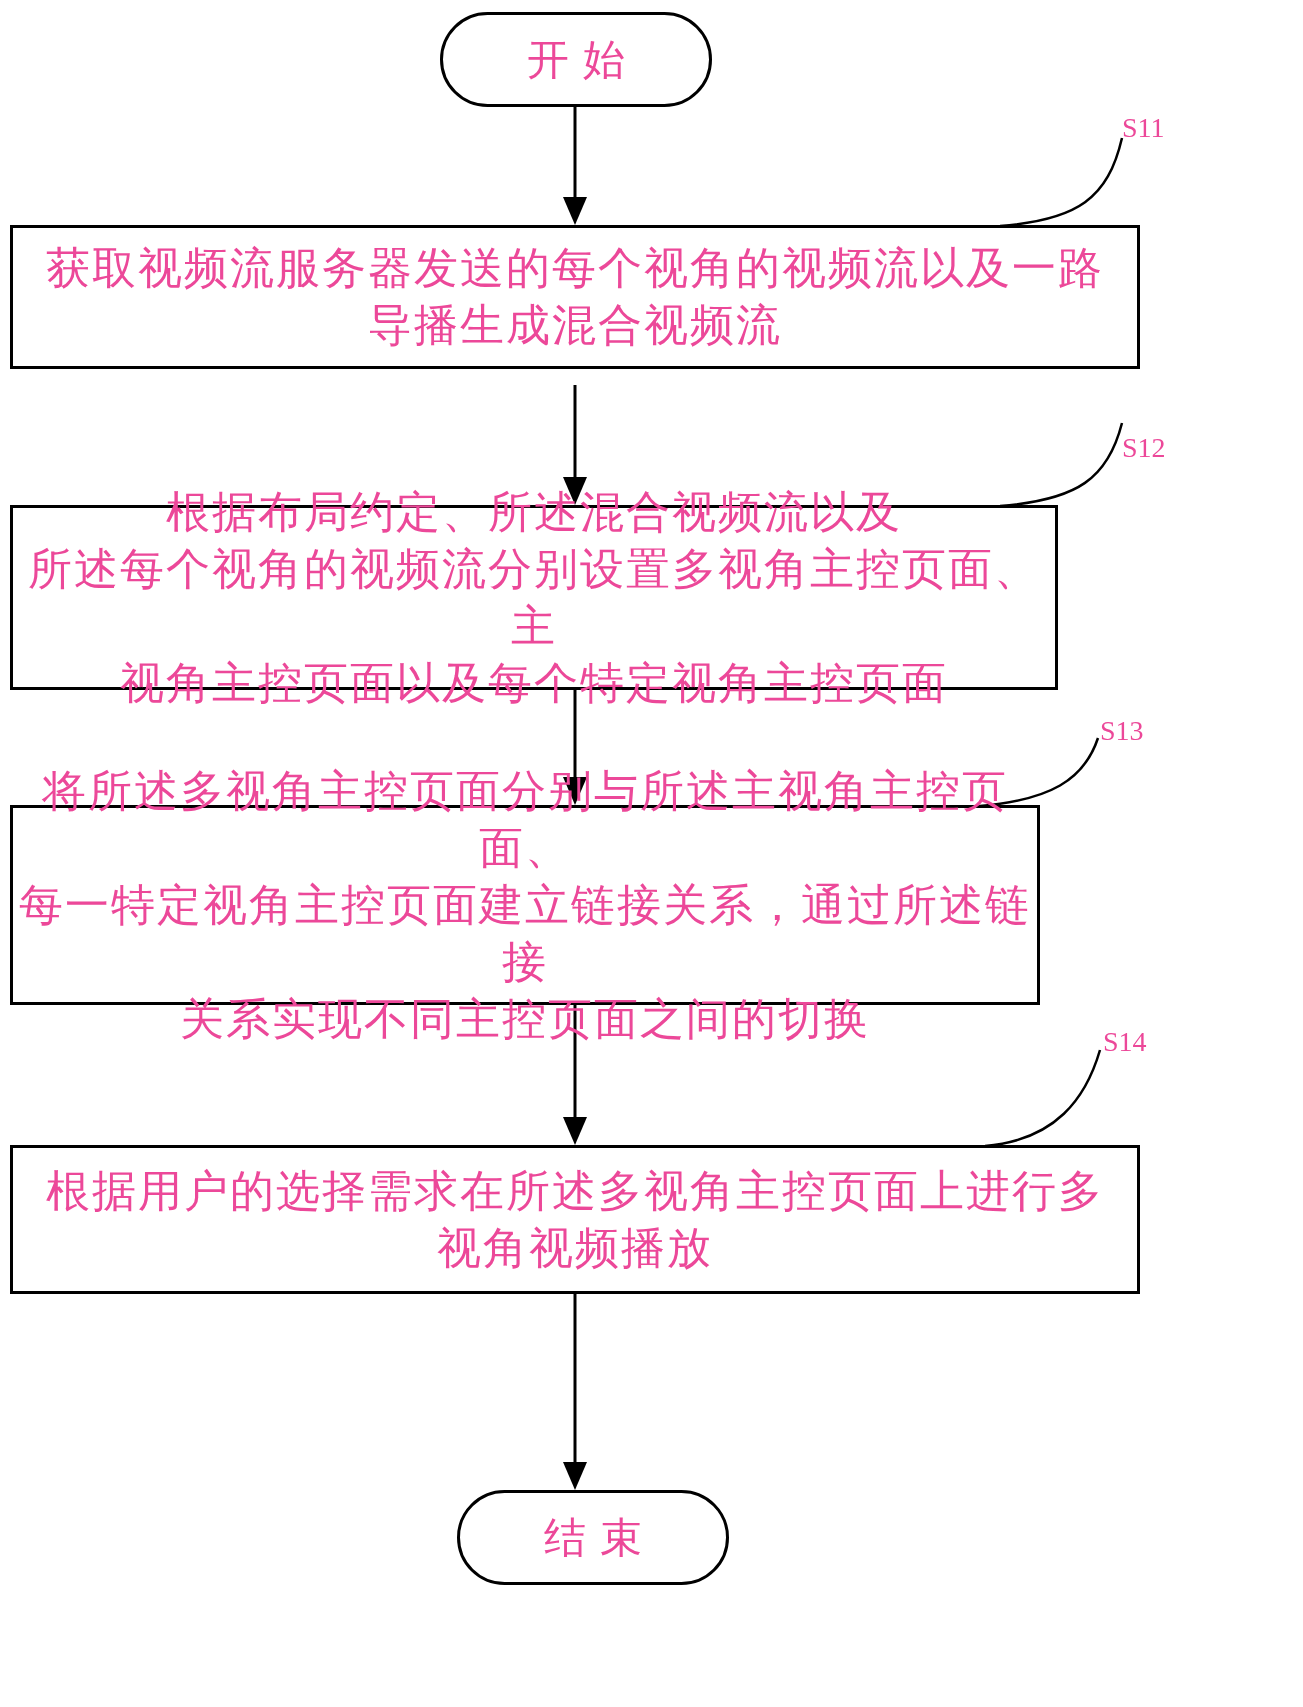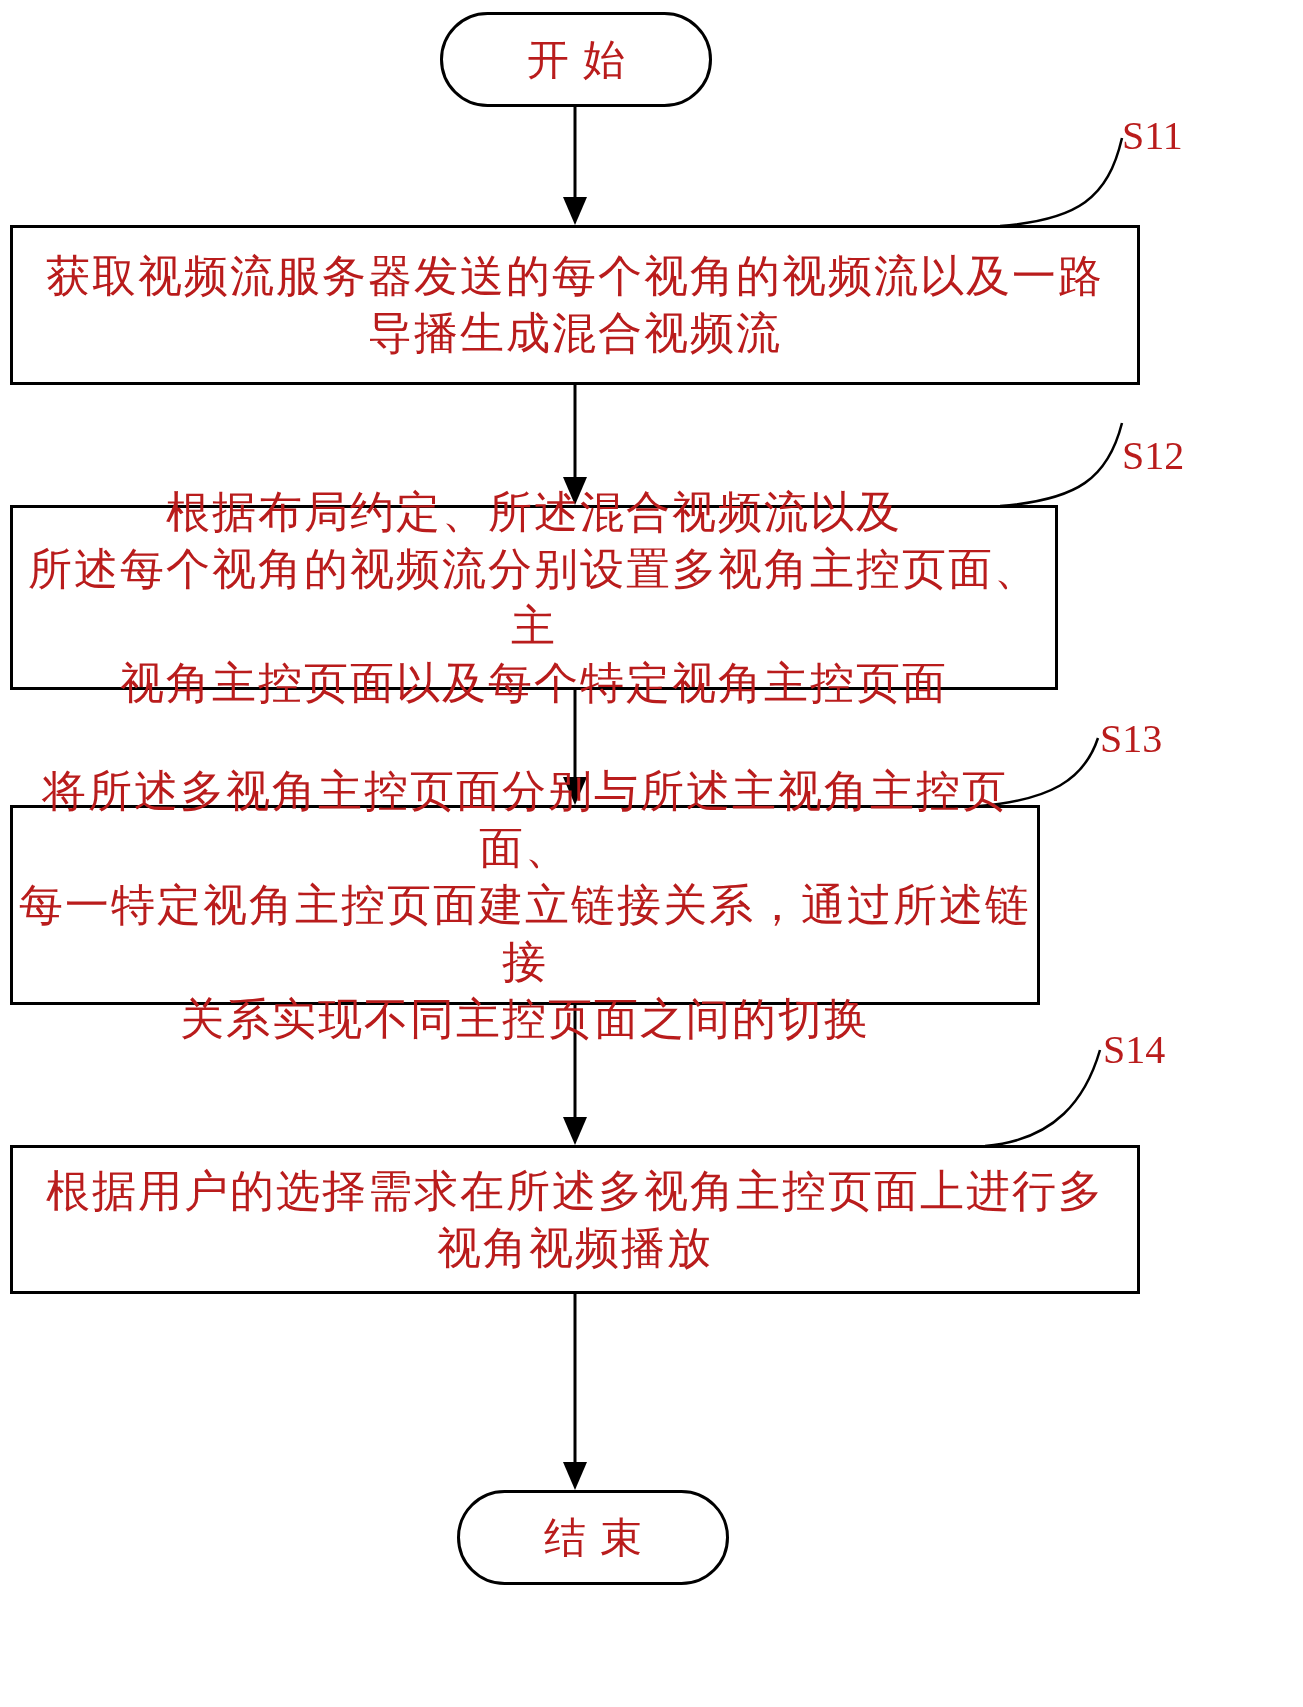--- a/index.html
+++ b/index.html
@@ -6,21 +6,21 @@
     margin: 0;
     padding: 0;
     background: #ffffff;
   }
   #canvas {
     position: relative;
     width: 1303px;
     height: 1707px;
     background: #ffffff;
     font-family: "Liberation Serif", "DejaVu Serif", serif;
-    color: #b91c1c;
+    color: #ec4899;
     overflow: hidden;
   }
   .terminal {
     position: absolute;
     box-sizing: border-box;
     border: 3px solid #000;
     border-radius: 52px;
     display: flex;
     align-items: center;
     justify-content: center;
@@ -41,21 +41,21 @@
   }
   .step-text {
     font-size: 44px;
     line-height: 57px;
     white-space: pre-line;
     letter-spacing: 2px;
     width: 100%;
   }
   .step-label {
     position: absolute;
-    font-size: 40px;
+    font-size: 28px;
     font-family: "Liberation Serif", "DejaVu Serif", serif;
   }
   #connectors {
     position: absolute;
     left: 0;
     top: 0;
     width: 1303px;
     height: 1707px;
     pointer-events: none;
   }
@@ -99,21 +99,21 @@
     <path d="M 1098 738 C 1084 780, 1050 800, 980 806" fill="none" stroke="#000" stroke-width="2.5"></path>
 
     <path d="M 1100 1050 C 1086 1098, 1056 1140, 985 1146" fill="none" stroke="#000" stroke-width="2.5"></path>
   </svg>
 
   <div class="terminal" style="left:440px; top:12px; width:272px; height:95px;">
     <span>开始</span>
   </div>
 
   <div class="step-label" style="left:1122px; top:112px;">S11</div>
-  <div class="step-box" style="left:10px; top:225px; width:1130px; height:160px;text-align:center;">
+  <div class="step-box" style="left:10px; top:225px; width:1130px; height:144px;text-align:center;">
     <div class="step-text">获取视频流服务器发送的每个视角的视频流以及一路
 导播生成混合视频流</div>
   </div>
 
   <div class="step-label" style="left:1122px; top:400px;margin-top:32px;">S12</div>
   <div class="step-box" style="left:10px; top:505px; width:1048px; height:185px;">
     <div class="step-text">根据布局约定、所述混合视频流以及
 所述每个视角的视频流分别设置多视角主控页面、主
 视角主控页面以及每个特定视角主控页面</div>
   </div>

